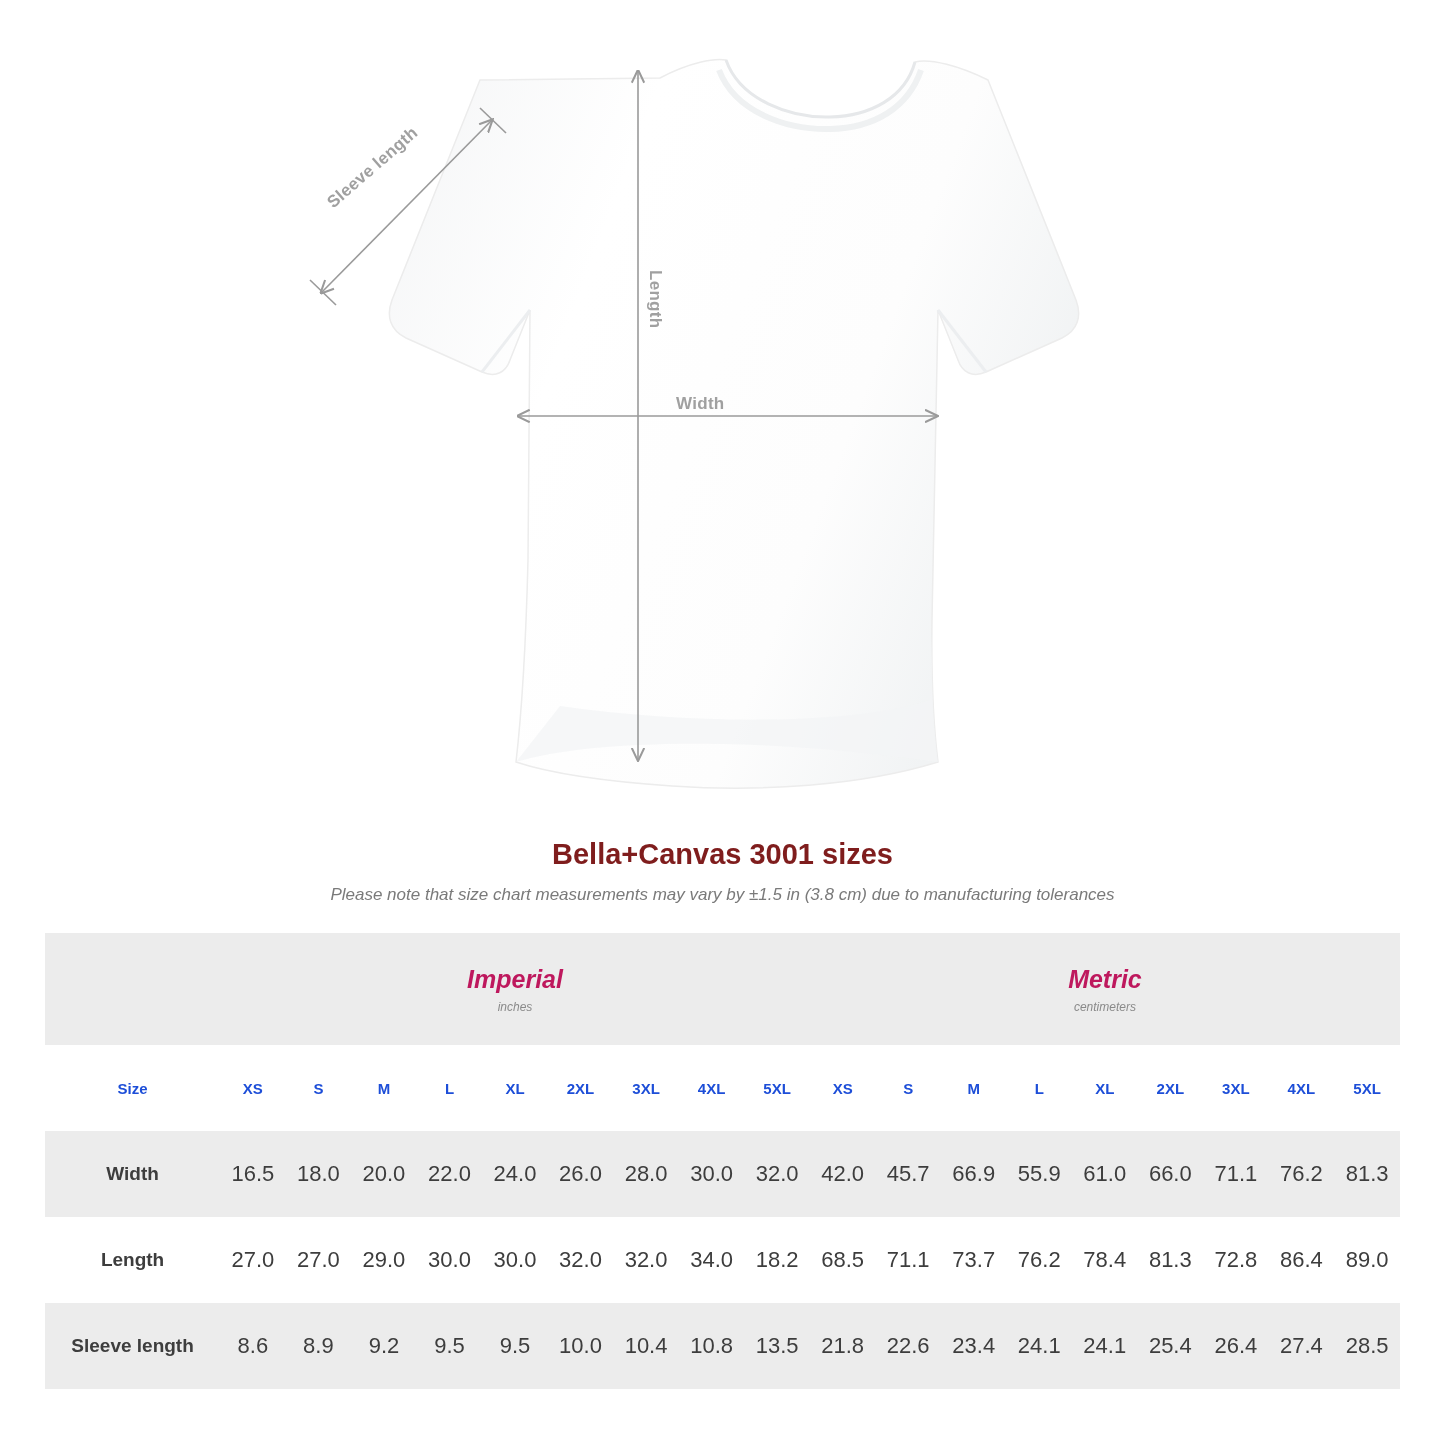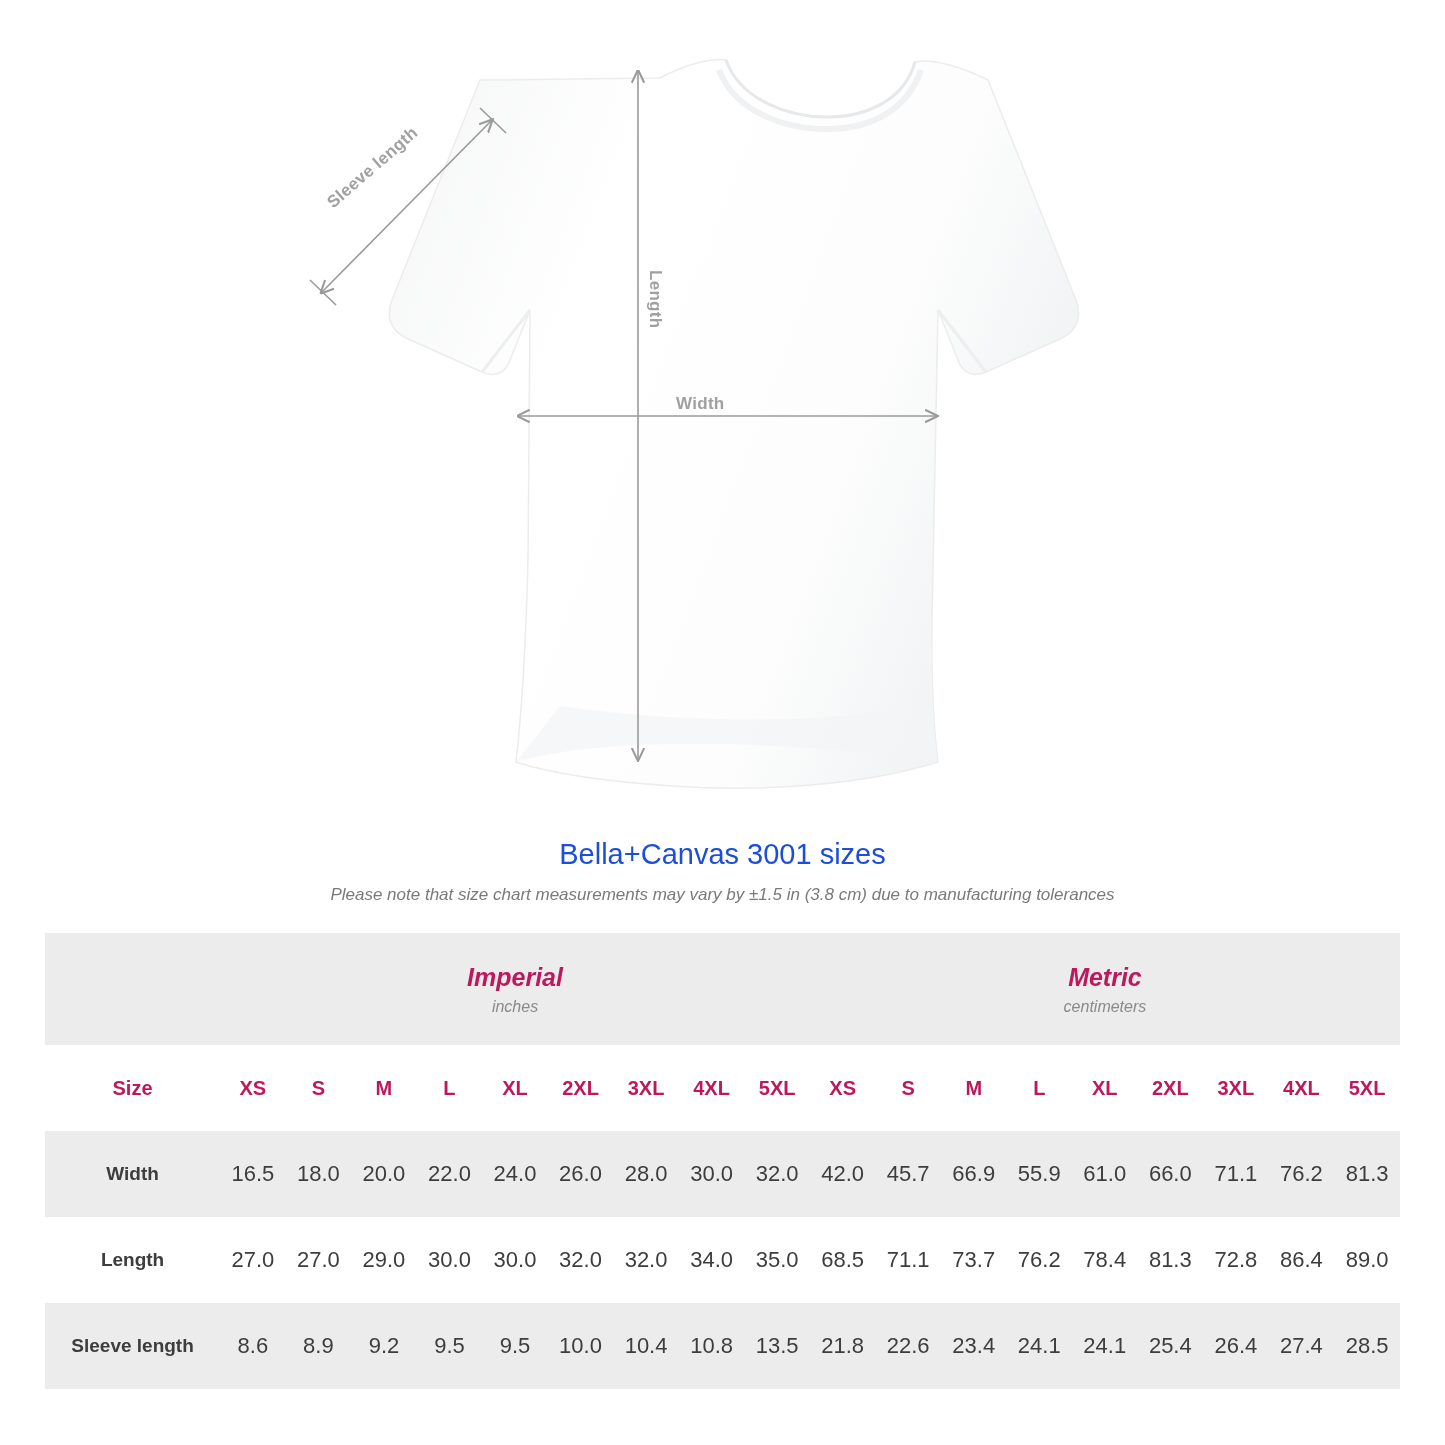--- a/index.html
+++ b/index.html
@@ -59,22 +59,22 @@
     top: 394px;
   }
 
   
   .title-block {
     text-align: center;
     margin-top: 18px;
   }
   .chart-title {
     font-size: 29px;
-    font-weight: normal;
-    color: #1d4ed8;
+    font-weight: bold;
+    color: #7f1d1d;
     margin: 0 0 14px 0;
   }
   .chart-note {
     font-size: 17px;
     font-style: italic;
     color: #7a7a7a;
     margin: 12px;
   }
 
   
@@ -99,32 +99,32 @@
     background: #ececec;
   }
   .unit-name {
     font-size: 25px;
     font-style: italic;
     font-weight: bold;
     color: #be185d;
     line-height: 1.25;
   }
   .unit-sub {
-    font-size: 16px;
+    font-size: 12px;
     font-style: italic;
     color: #8a8a8a;
     margin-top: 4px;
   }
 
   
   .head-row td {
     height: 84px;
-    font-size: 20px;
-    font-weight: bold;
-    color: #be185d;
+    font-size: 15px;
+    font-weight: bold;
+    color: #1d4ed8;
     background: #ffffff;
   }
   .head-row td.rowhead {
     background: #ffffff;
   }
 
   .data-row td {
     height: 84px;
     font-size: 22px;
     color: #3d3d3d;
@@ -303,21 +303,21 @@
         <tr class="data-row row-even">
           <td class="rowhead">Length</td>
           <td>27.0</td>
           <td>27.0</td>
           <td>29.0</td>
           <td>30.0</td>
           <td>30.0</td>
           <td>32.0</td>
           <td>32.0</td>
           <td>34.0</td>
-          <td>35.0</td>
+          <td>18.2</td>
           <td>68.5</td>
           <td>71.1</td>
           <td>73.7</td>
           <td>76.2</td>
           <td>78.4</td>
           <td>81.3</td>
           <td>72.8</td>
           <td>86.4</td>
           <td>89.0</td>
         </tr>

